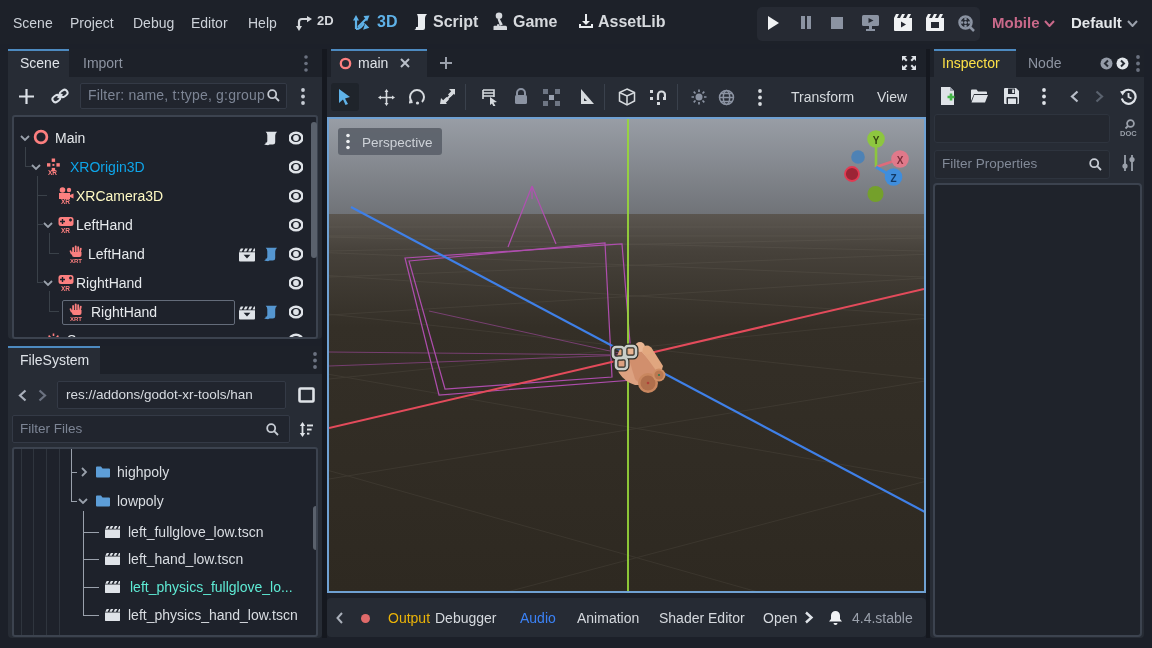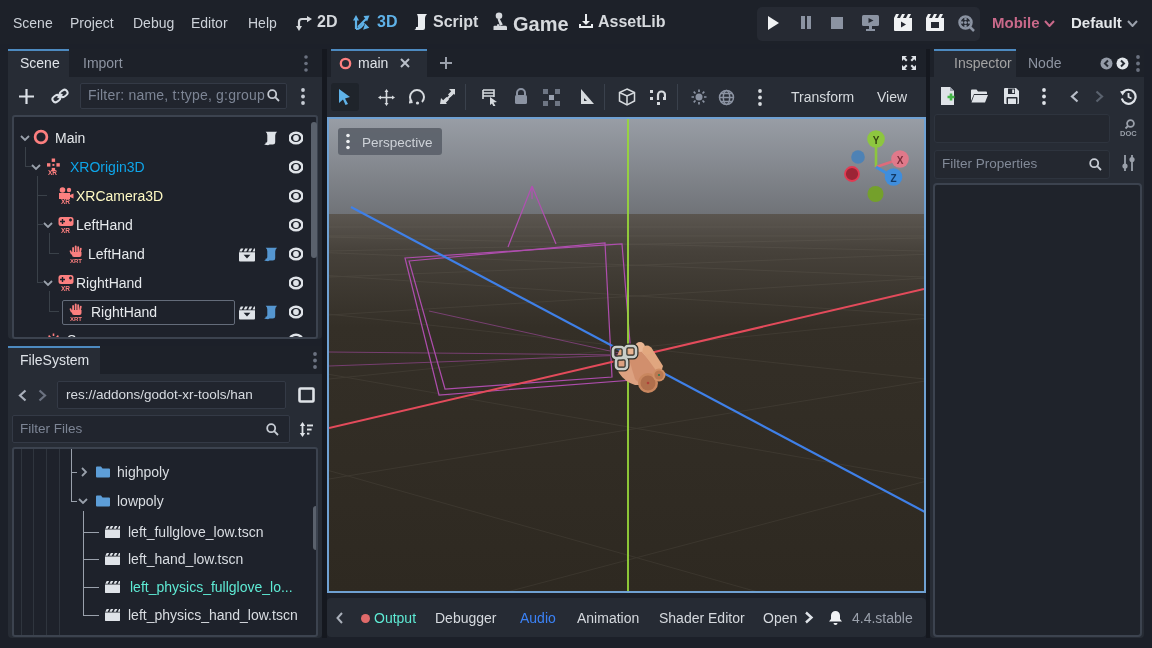--- a/index.html
+++ b/index.html
@@ -56,21 +56,21 @@
 <span class="abs txt" style="left:13px;top:15px">Scene</span>
 <span class="abs txt" style="left:70px;top:15px">Project</span>
 <span class="abs txt" style="left:133px;top:15px">Debug</span>
 <span class="abs txt" style="left:191px;top:15px">Editor</span>
 <span class="abs txt" style="left:248px;top:15px">Help</span>
 <svg class="abs" style="left:296px;top:16px" width="17" height="16" viewBox="0 0 17 16">
       <path d="M3 11 V6 Q3 3 6 3 H11" stroke="#d6d9dd" stroke-width="2.2" fill="none"></path>
       <path d="M11 0 L16 3 L11 6.2 Z" fill="#d6d9dd"></path>
       <path d="M0 10 L3 15 L6 10 Z" fill="#d6d9dd"></path>
     </svg>
-<span class="abs white" style="left:317px;top:13px;font-size:16px">2D</span>
+<span class="abs white" style="left:317px;top:13px;font-size:13px">2D</span>
 <svg class="abs" style="left:353px;top:14px" width="19" height="18" viewBox="0 0 19 18">
       <g stroke="#5fb2e8" stroke-width="2.2" fill="none">
         <path d="M3 15 Q3 9 3 6"></path>
         <path d="M3 15 Q8 15 11 9"></path>
         <path d="M5 13 L13 5"></path>
       </g>
       <g fill="#5fb2e8">
         <path d="M0 6.5 L3 1 L6 6.5 Z"></path>
         <path d="M10.5 2 L16.5 1.5 L14 7.5 Z"></path>
         <path d="M9.5 11 L15.5 10.5 L13 16.5 Z" transform="rotate(50 12.5 13)"></path>
@@ -80,21 +80,21 @@
 <svg class="abs" style="left:413px;top:13px" width="16" height="18" viewBox="0 0 16 18">
       <path d="M4 1 H14 Q12 3 12 5 V15 Q12 17 10 17 H3 Q5 15 5 13 V5 Q5 3 4 1 Z" fill="#e9ecef"></path>
       <path d="M1 17 Q3 17 3 14 H8 Q8 17 6 17 Z" fill="#e9ecef"></path>
     </svg>
 <span class="abs white" style="left:433px;top:13px;font-size:16px">Script</span>
 <svg class="abs" style="left:492px;top:12px" width="18" height="19" viewBox="0 0 18 19">
       <circle cx="7" cy="3.8" r="3.3" fill="#d6d9dd"></circle>
       <path d="M7.6 6.5 L10.8 12.5 L8 13.8 L5.6 7.2 Z" fill="#d6d9dd"></path>
       <path d="M1.5 18 v-3.2 q0-1 1-1 h2.6 v-1.6 h2.2 v1.6 h6.2 q1.5 0 1.5 1.5 v2.7 Z" fill="#d6d9dd"></path>
     </svg>
-<span class="abs white" style="left:513px;top:13px;font-size:20px">Game</span>
+<span class="abs white" style="left:513px;top:13px;font-size:16px">Game</span>
 <svg class="abs" style="left:578px;top:14px" width="16" height="16" viewBox="0 0 16 16">
       <path d="M7 0 h2 v7 h3 L8 11 L4 7 h3 Z" fill="#e9ecef"></path>
       <path d="M1 10 v4 h14 v-4 h-2 v2 H3 v-2 Z" fill="#e9ecef"></path>
     </svg>
 <span class="abs white" style="left:598px;top:13px;font-size:16px">AssetLib</span>
 <div class="abs" style="left:757px;top:7px;width:223px;height:34px;background:#262a33;border-radius:5px"></div>
 <svg class="abs" style="left:765px;top:16px" width="16" height="14" viewBox="0 0 16 14">
       <path d="M3 0 L14 7 L3 14 Z" fill="#f0f2f4"></path>
     </svg>
 <svg class="abs" style="left:799px;top:16px" width="14" height="13" viewBox="0 0 14 13">
@@ -583,21 +583,21 @@
           <circle cx="19" cy="22.5" r="1.8"></circle>
           <circle cx="19" cy="28.5" r="1.8"></circle>
         </g>
 <text x="33" y="27.5" font-size="13.5" fill="#ced2d8" font-family="Liberation Sans">Perspective</text>
 </svg>
 </div>
 </div>
 <div id="dock-right" class="abs" style="left:930px;top:49px;width:214px;height:589px">
 <div class="abs tabbar" style="left:0;top:0;width:214px;height:28px"></div>
 <div class="abs tab-active" style="left:4px;top:0;width:82px;height:28px"></div>
-<span class="abs txt" style="left:24px;top:6px;color:#a3a3a3">Inspector</span>
+<span class="abs txt" style="left:12px;top:6px;color:#fde047">Inspector</span>
 <span class="abs txt dim" style="left:98px;top:6px">Node</span>
 <svg class="abs" style="left:170px;top:8px" width="13" height="13" viewBox="0 0 13 13">
       <circle cx="6.5" cy="6.5" r="6" fill="#959ca8"></circle>
       <path d="M8 3.5 L5 6.5 L8 9.5" stroke="#262b33" stroke-width="2" fill="none"></path>
     </svg>
 <svg class="abs" style="left:186px;top:8px" width="13" height="13" viewBox="0 0 13 13">
       <circle cx="6.5" cy="6.5" r="6" fill="#e2e6ea"></circle>
       <path d="M5 3.5 L8 6.5 L5 9.5" stroke="#262b33" stroke-width="2" fill="none"></path>
     </svg>
 <svg class="abs" style="left:206px;top:6px" width="4" height="17" viewBox="0 0 4 17">
@@ -656,21 +656,21 @@
       <circle cx="4" cy="11" r="2.6" fill="#9aa0aa"></circle>
       <circle cx="11" cy="4.5" r="2.6" fill="#9aa0aa"></circle>
     </svg>
 <div class="abs" style="left:3px;top:134px;width:209px;height:454px;background:#1f232b;border:2px solid #3c434f;border-radius:4px"></div>
 </div>
 <div id="bottombar" class="abs" style="left:327px;top:598px;width:599px;height:39px;background:#262b34;border-radius:4px">
 <svg class="abs" style="left:8px;top:14px" width="9" height="12" viewBox="0 0 9 12">
       <path d="M7 1 L2.5 6 L7 11" stroke="#aab0ba" stroke-width="2" fill="none"></path>
     </svg>
 <div class="abs" style="left:34px;top:16px;width:9px;height:9px;border-radius:50%;background:#e06a6a"></div>
-<span class="abs txt" style="left:47px;top:12px;color:#5eead4">Output</span>
+<span class="abs txt" style="left:61px;top:12px;color:#eab308">Output</span>
 <span class="abs txt" style="left:108px;top:12px;color:#d5d9de">Debugger</span>
 <span class="abs txt" style="left:193px;top:12px;color:#3b82f6">Audio</span>
 <span class="abs txt" style="left:250px;top:12px;color:#d5d9de">Animation</span>
 <span class="abs txt" style="left:332px;top:12px;color:#d5d9de">Shader Editor</span>
 <div class="abs" style="left:436px;top:12px;width:34px;height:18px;overflow:hidden">
       <span class="abs txt" style="left:0;top:0;color:#d5d9de">OpenGL</span>
     </div>
 <svg class="abs" style="left:477px;top:13px" width="10" height="13" viewBox="0 0 10 13">
       <path d="M2 1.5 L7.5 6.5 L2 11.5" stroke="#dfe3e8" stroke-width="2.4" fill="none"></path>
     </svg>

